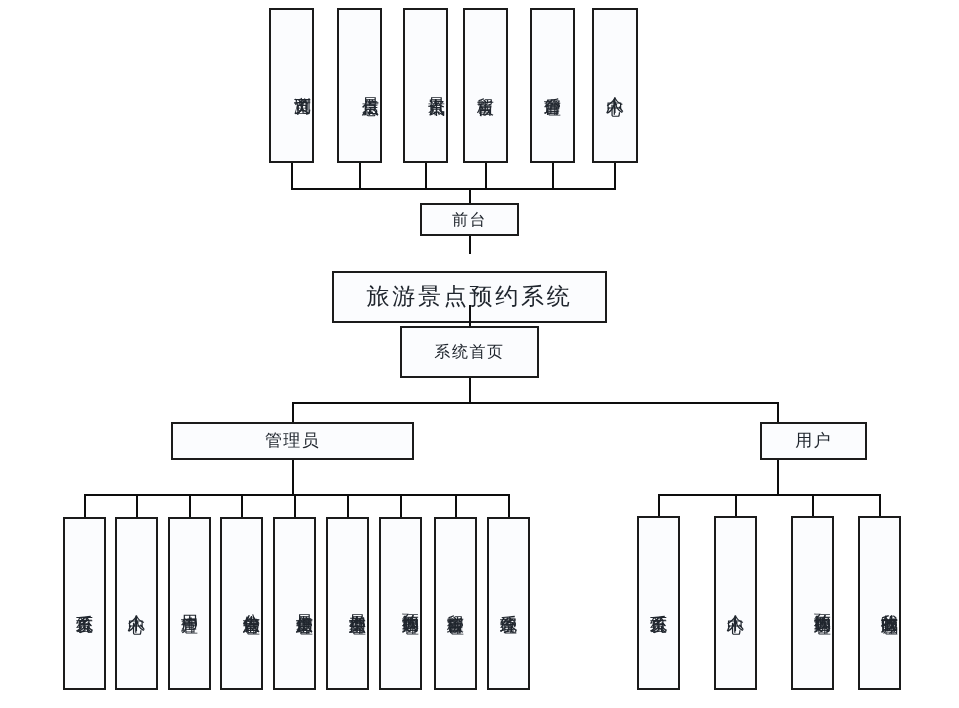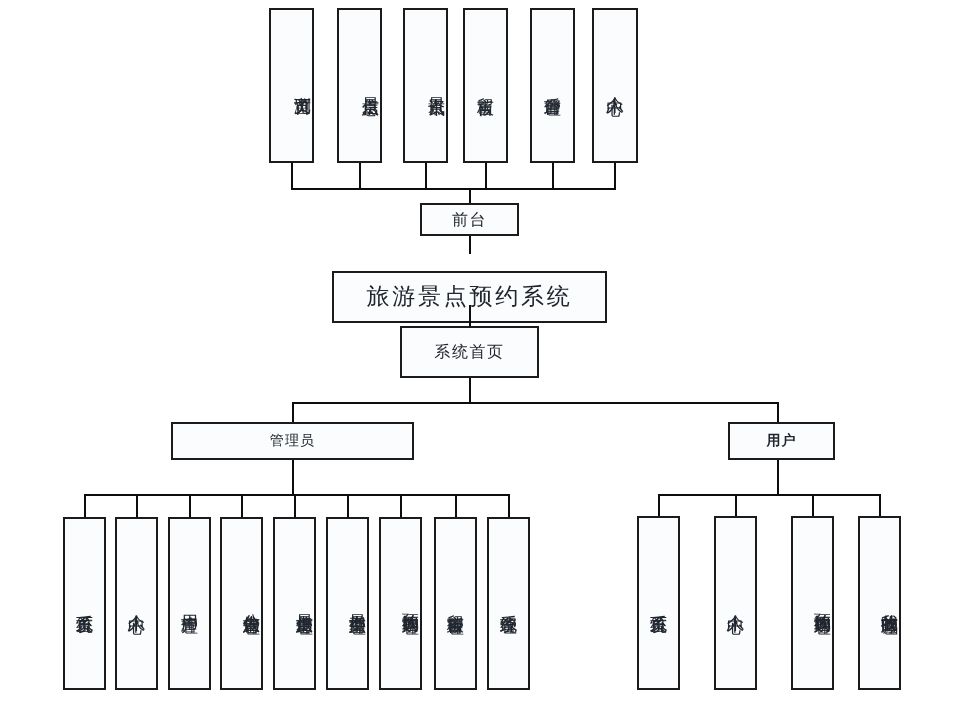--- a/index.html
+++ b/index.html
@@ -38,21 +38,21 @@
     letter-spacing: 0.06em;
     font-size: 17px;
     padding: 6px 0;
     align-items: flex-start;
     justify-content: center;
   }
   .box.vert.mid {
     align-items: center;
   }
   .box.horiz {
-    font-size: 14px;
+    font-size: 17px;
     letter-spacing: 0.08em;
   }
   .box.root {
     font-size: 23px;
     letter-spacing: 0.12em;
     margin-top: 18px;
   }
   .box.stage {
     font-size: 16px;
     letter-spacing: 0.1em;
@@ -98,21 +98,21 @@
 
   <div class="box horiz stage" style="left:400px; top:326px; width:139px; height:52px;">系统首页</div>
 
   <div class="ln v" style="left:469px; top:378px; height:25px;"></div>
 
   <div class="ln h" style="left:292px; top:402px; width:487px;"></div>
   <div class="ln v" style="left:292px; top:402px; height:21px;"></div>
   <div class="ln v" style="left:777px; top:402px; height:21px;"></div>
 
   <div class="box horiz" style="left:171px; top:422px; width:243px; height:38px;">管理员</div>
-  <div class="box horiz" style="left:728px; top:422px; width:107px; height:38px;font-weight:bold;">用户</div>
+  <div class="box horiz" style="left:760px; top:422px; width:107px; height:38px;">用户</div>
 
   <div class="ln v" style="left:292px; top:460px; height:35px;"></div>
   <div class="ln h" style="left:84px; top:494px; width:425px;"></div>
 
   <div class="ln v" style="left:84px;  top:494px; height:23px;"></div>
   <div class="ln v" style="left:136px; top:494px; height:23px;"></div>
   <div class="ln v" style="left:189px; top:494px; height:23px;"></div>
   <div class="ln v" style="left:241px; top:494px; height:23px;"></div>
   <div class="ln v" style="left:294px; top:494px; height:23px;"></div>
   <div class="ln v" style="left:347px; top:494px; height:23px;"></div>

